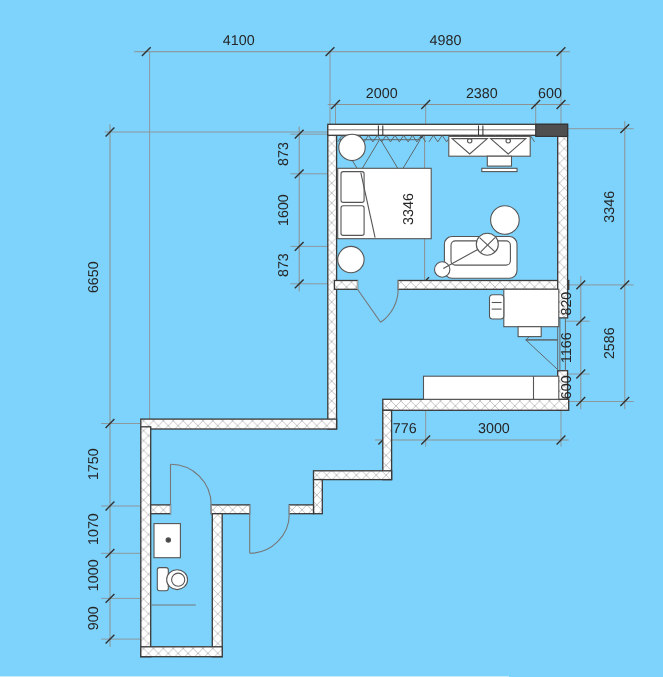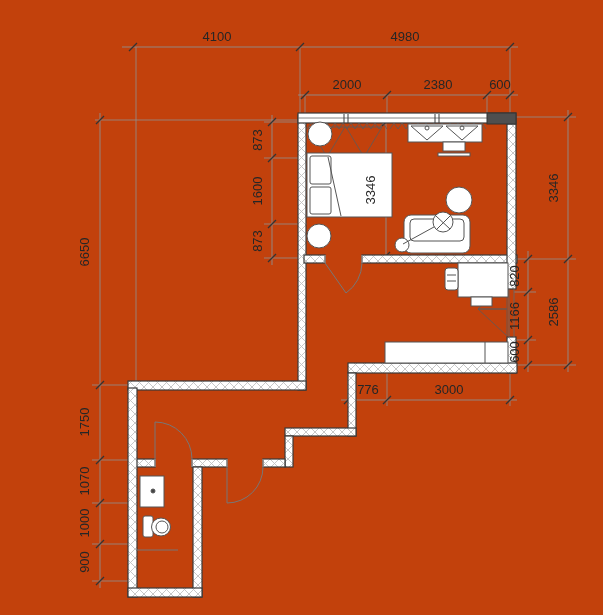--- a/index.html
+++ b/index.html
@@ -1,16 +1,16 @@
 <!DOCTYPE html>
 <html><head>
 <meta charset="utf-8">
 <style>
   html,body{margin:0;padding:0;background:#fff;}
-  .stage{position:relative;width:603px;height:615px;background:#c2410c;overflow:hidden;}
+  .stage{position:relative;width:603px;height:615px;background:#7dd3fc;overflow:hidden;}
   svg{display:block;}
   text{font-family:"Liberation Sans","DejaVu Sans",sans-serif;font-size:13px;fill:#262626;}
 </style>
 </head>
 <body>
 
 <div class="stage">
 <svg width="603" height="615" viewBox="0 0 603 615">
   <defs>
     <pattern id="hatch" width="9" height="9" patternUnits="userSpaceOnUse">

